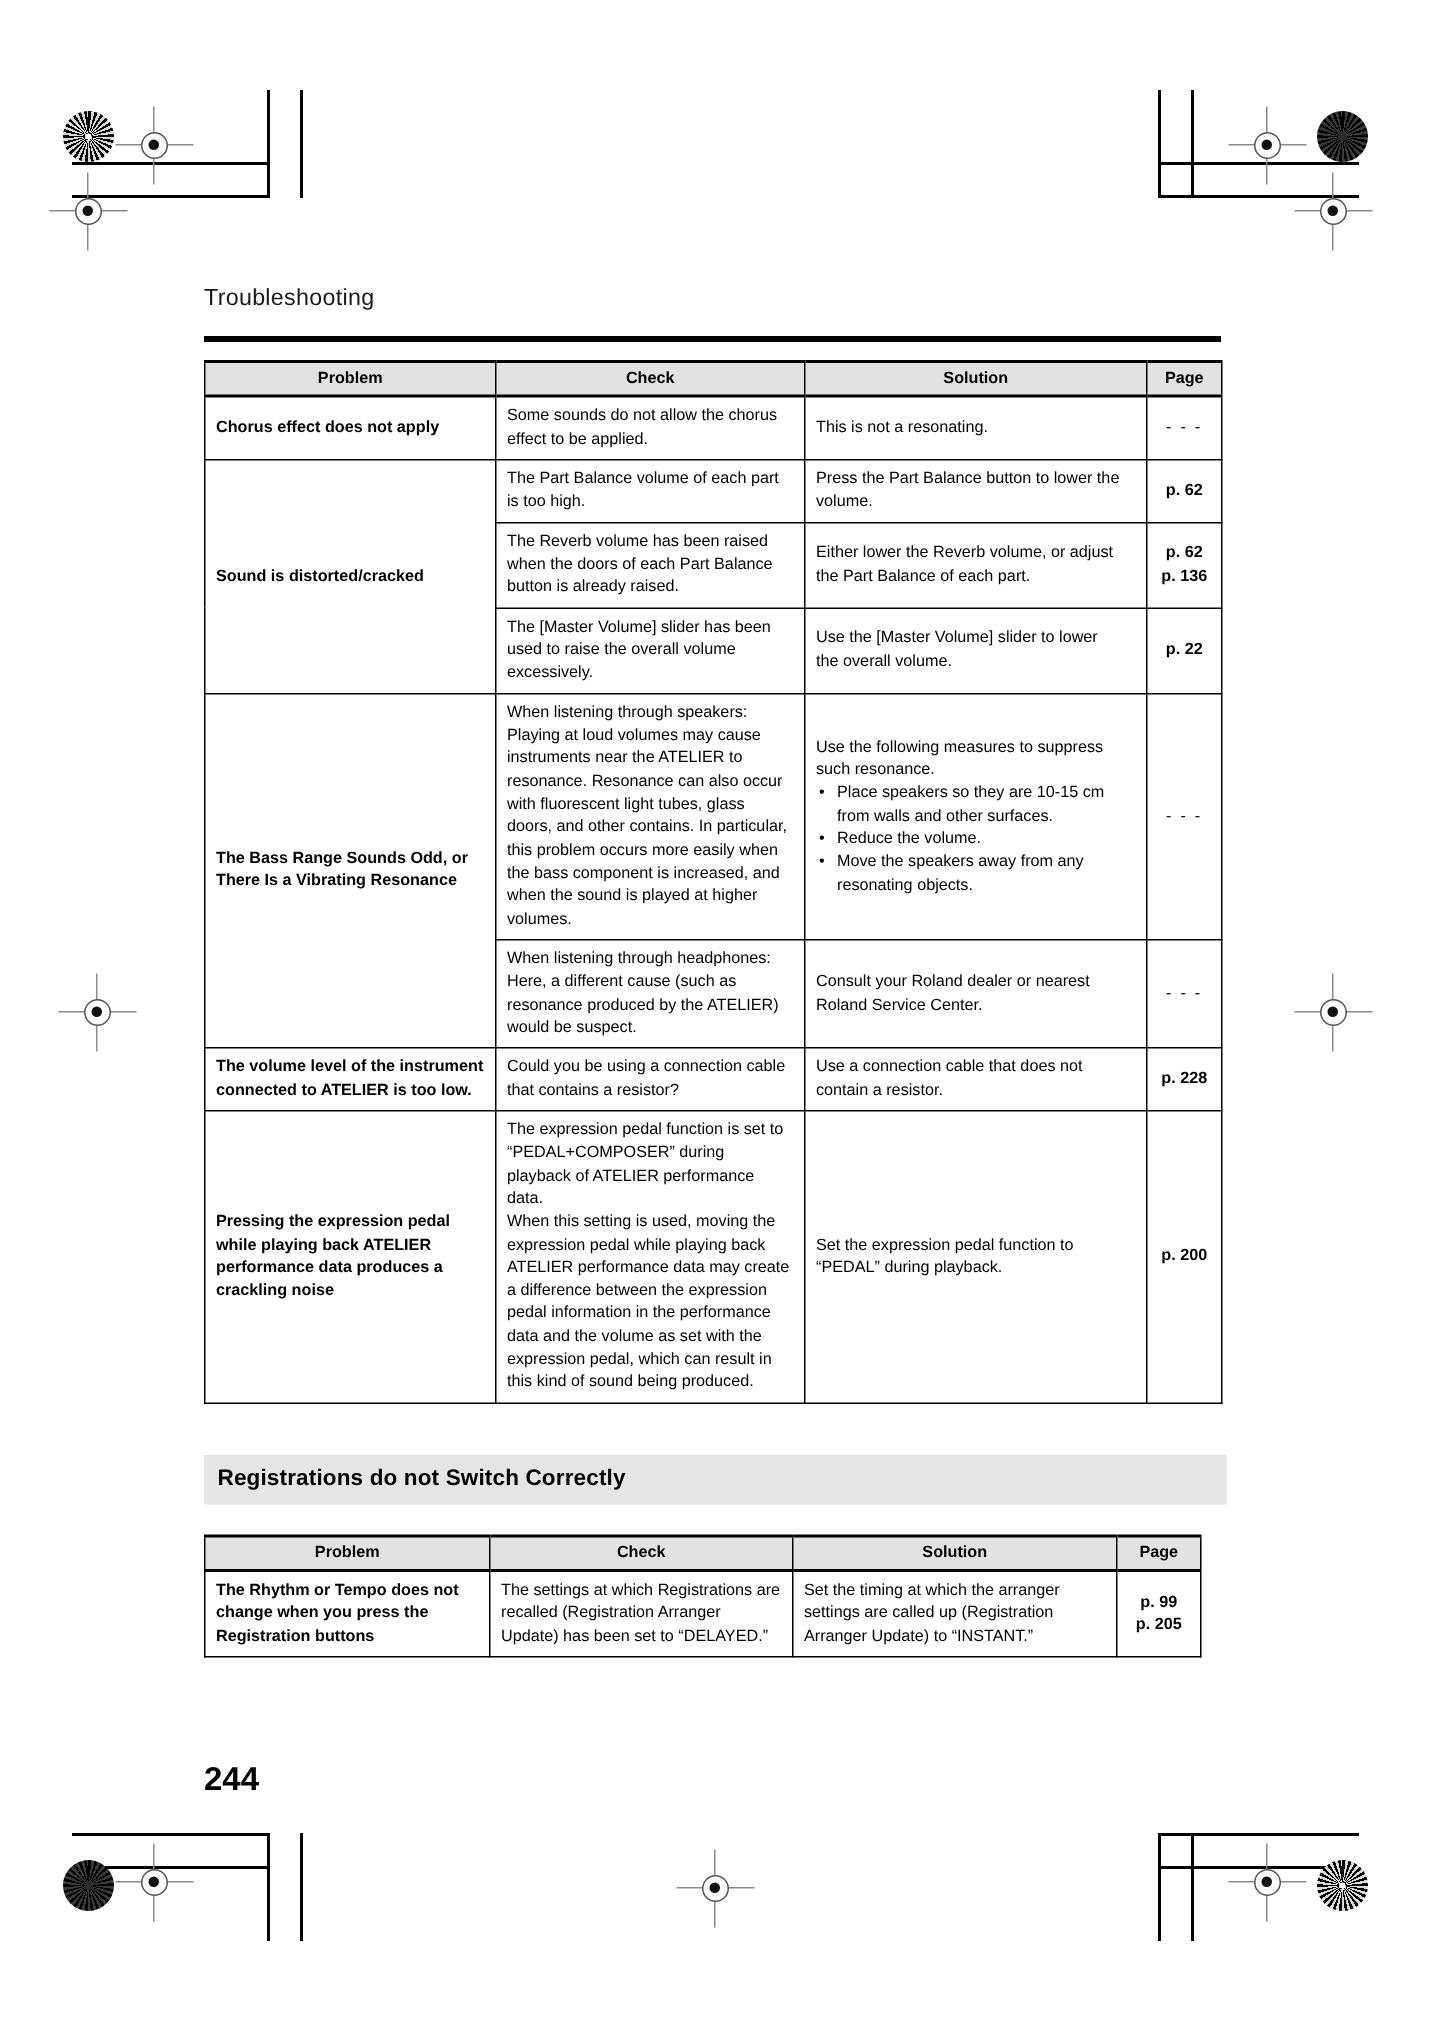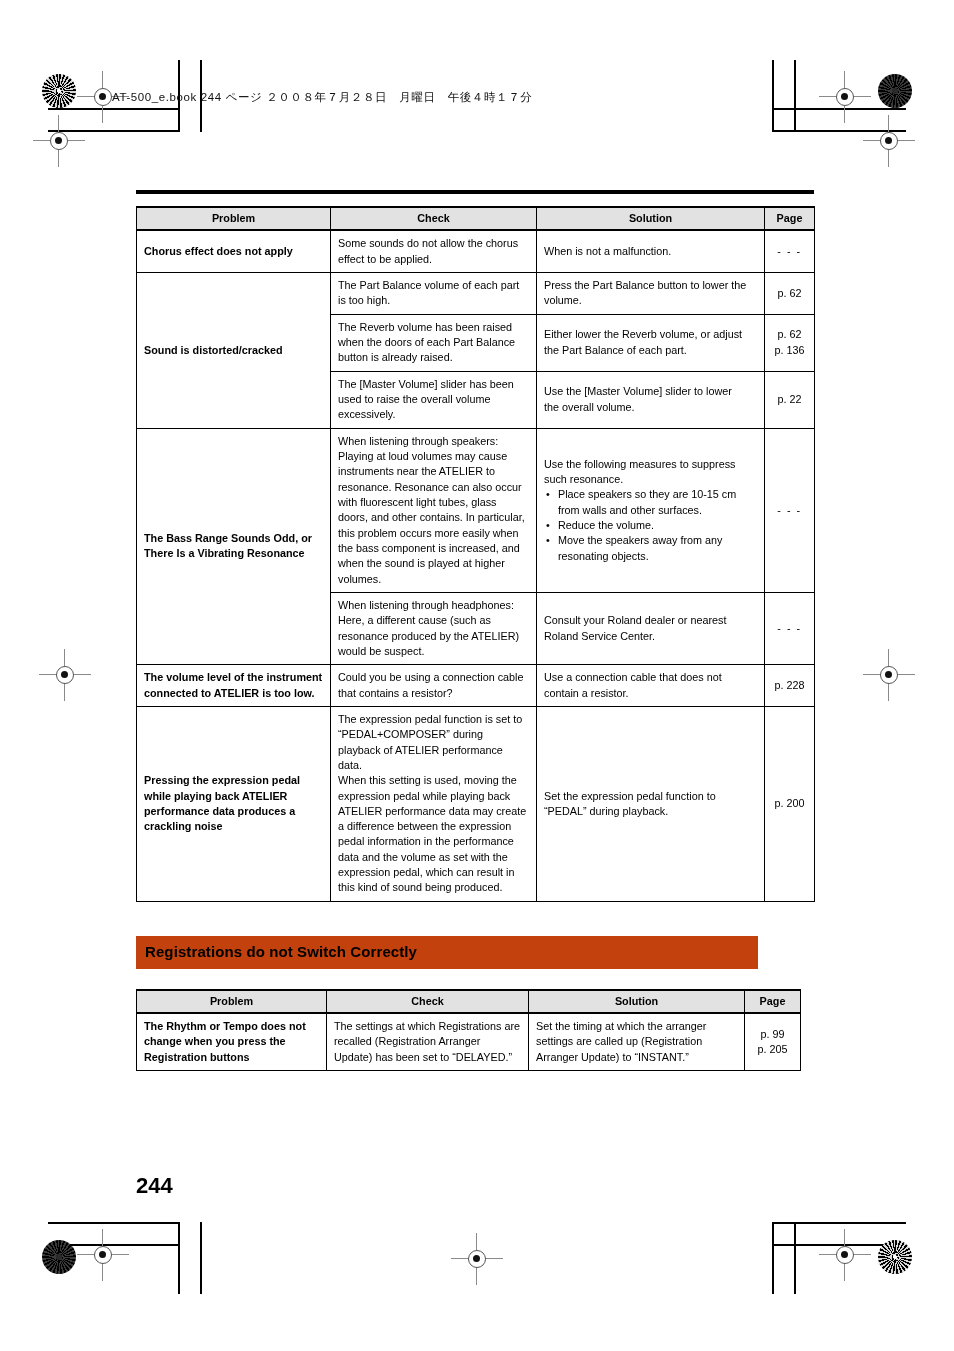--- a/index.html
+++ b/index.html
@@ -124,21 +124,21 @@
     border-top: 2px solid #000;
     border-bottom: 2px solid #000;
   }
   td.problem {
     font-weight: bold;
     vertical-align: middle;
   }
   td.check, td.solution { vertical-align: middle; }
   td.page {
     text-align: center;
-    font-weight: normal;
+    font-weight: bold;
     vertical-align: middle;
     white-space: nowrap;
   }
   td.dashes {
     text-align: center;
     font-weight: normal;
     letter-spacing: 1.5px;
   }
   ul.bullets {
     margin: 0;
@@ -152,22 +152,22 @@
   ul.bullets li:before {
     content: "\2022";
     position: absolute;
     left: -10px;
     top: 0;
   }
   .ln { display: block; }
 
   
   .sect-band {
-    background: #c2410c;
-    width: 622px;
+    background: #e5e5e5;
+    width: 682px;
     padding: 7px 9px 8px 9px;
     box-sizing: border-box;
     margin: 34px 0 20px 0;
   }
   .sect-band .sect-title {
     font-size: 15px;
     font-weight: bold;
     color: #000;
     letter-spacing: 0.1px;
   }
@@ -266,24 +266,24 @@
       <div class="circ"></div>
       <div class="dot"></div>
   </div>
   <div class="regmark" style="left:460px; top:1242px;">
     <div class="h"></div>
       <div class="v"></div>
       <div class="circ"></div>
       <div class="dot"></div>
   </div>
 
-  <div class="runhead">AT-500_e.book  244 ページ  ２００８年７月２８日　月曜日　午後４時１７分</div>
 
   <div class="content">
 
+    <div class="chapter-title">Troubleshooting</div>
     <div class="rule-thick"></div>
 
     <table class="tbl t1">
       <colgroup>
         <col style="width:194px">
           <col style="width:206px">
           <col style="width:228px">
           <col style="width:50px">
       </colgroup>
       <thead>
@@ -295,21 +295,21 @@
         </tr>
       </thead>
       <tbody>
 
         <tr>
           <td class="problem">Chorus effect does not apply</td>
           <td class="check">
             <span class="ln">Some sounds do not allow the chorus</span>
             <span class="ln">effect to be applied.</span>
           </td>
-          <td class="solution">When is not a malfunction.</td>
+          <td class="solution">This is not a resonating.</td>
           <td class="page dashes">- - -</td>
         </tr>
 
         <tr>
           <td class="problem" rowspan="3">Sound is distorted/cracked</td>
           <td class="check">
             <span class="ln">The Part Balance volume of each part</span>
             <span class="ln">is too high.</span>
           </td>
           <td class="solution">

